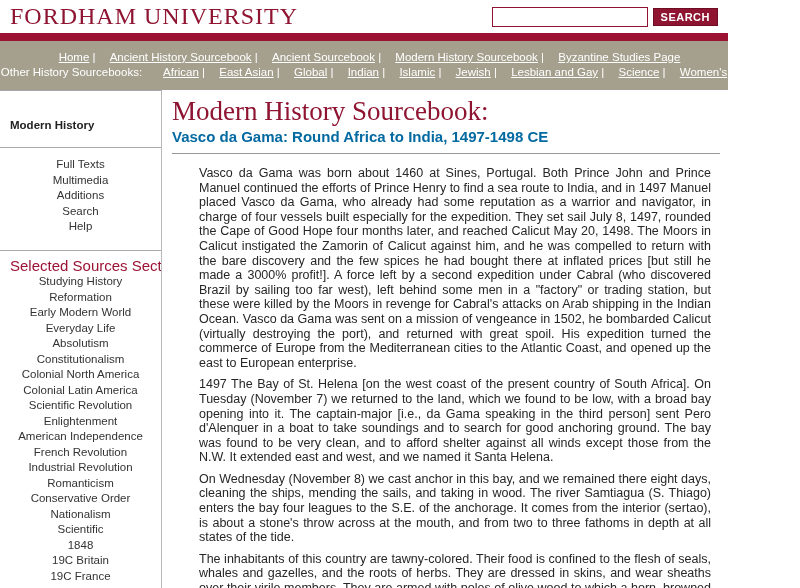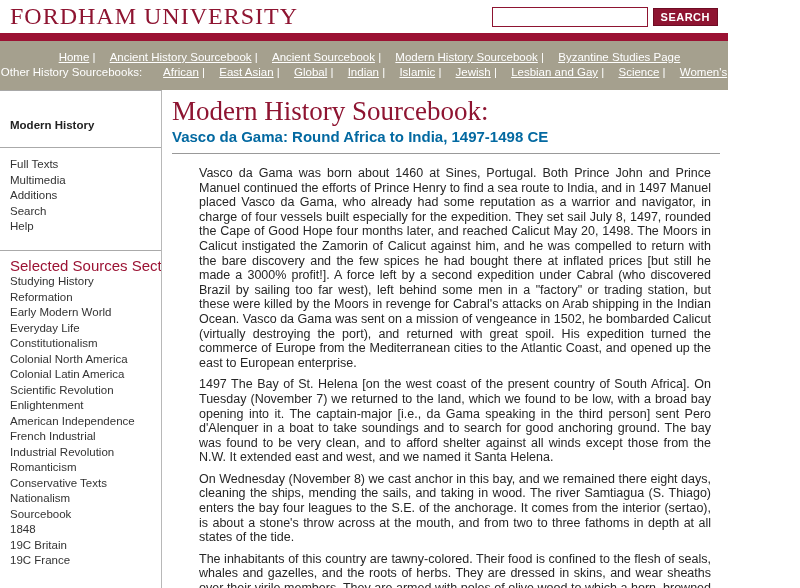--- a/index.html
+++ b/index.html
@@ -60,21 +60,21 @@
     overflow: hidden;
   }
   .sb-title {
     font-size: 11.5px; font-weight: bold; color: #222222;
     margin: 27px 0 0 10px; line-height: 14px;
   }
   .sb-divider { border-bottom: 1px solid #aaaaaa; margin-top: 15px; }
   .sb-links { list-style: none; margin-top: 9px; }
   .sb-links li {
     font-size: 11.5px; color: #333333; line-height: 15.5px;
-    padding-left: 10px; white-space: nowrap; cursor: pointer;
+    white-space: nowrap; cursor: pointer; text-align: center;
   }
   .sb-sections-title {
     font-size: 15px; color: #9b1233; line-height: 15.5px;
     margin-top: 7px; padding-left: 10px; white-space: nowrap;
   }
   .sb-links.sections { margin-top: 1px; }
 
   
   .main { flex: 1 1 auto; padding: 0 8px 16px 10px; overflow: hidden; }
   .page-title {
@@ -131,32 +131,33 @@
           <li>Help</li>
         </ul>
       <div class="sb-divider"></div>
       <div class="sb-sections-title">Selected Sources Sections</div>
       <ul class="sb-links sections">
 
       <li>Studying History</li>
           <li>Reformation</li>
           <li>Early Modern World</li>
           <li>Everyday Life</li>
+          <li>Absolutism</li>
           <li>Constitutionalism</li>
           <li>Colonial North America</li>
           <li>Colonial Latin America</li>
           <li>Scientific Revolution</li>
           <li>Enlightenment</li>
           <li>American Independence</li>
-          <li>French Industrial</li>
+          <li>French Revolution</li>
           <li>Industrial Revolution</li>
           <li>Romanticism</li>
-          <li>Conservative Texts</li>
+          <li>Conservative Order</li>
           <li>Nationalism</li>
-          <li>Sourcebook</li>
+          <li>Scientific</li>
           <li>1848</li>
           <li>19C Britain</li>
           <li>19C France</li>
         </ul>
     </aside>
 
     <main class="main">
       <h1 class="page-title">Modern History Sourcebook:</h1>
       <h2 class="page-subtitle">Vasco da Gama: Round Africa to India, 1497-1498 CE</h2>
       <hr class="title-rule">

